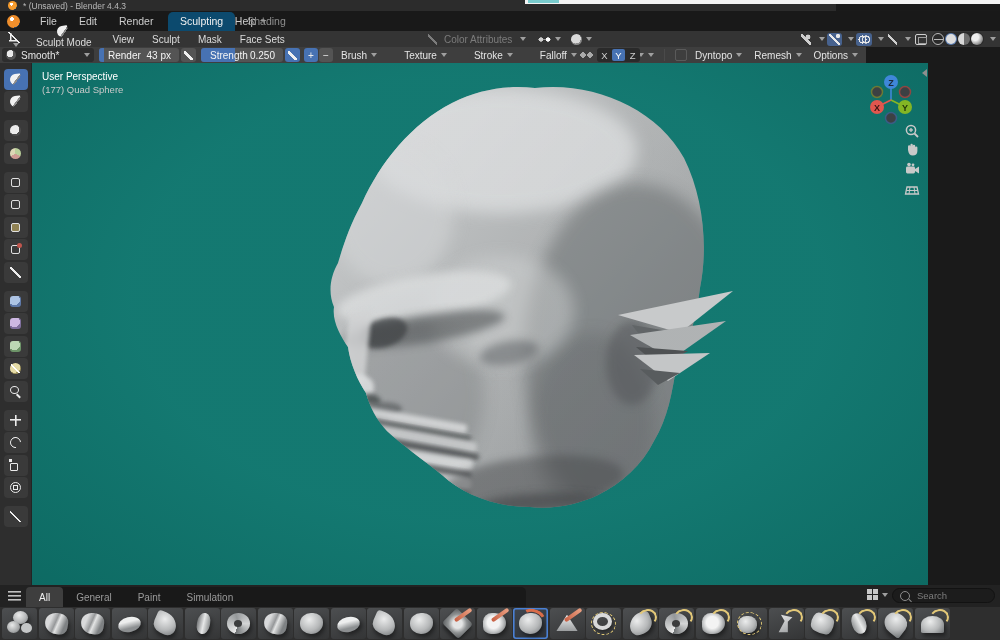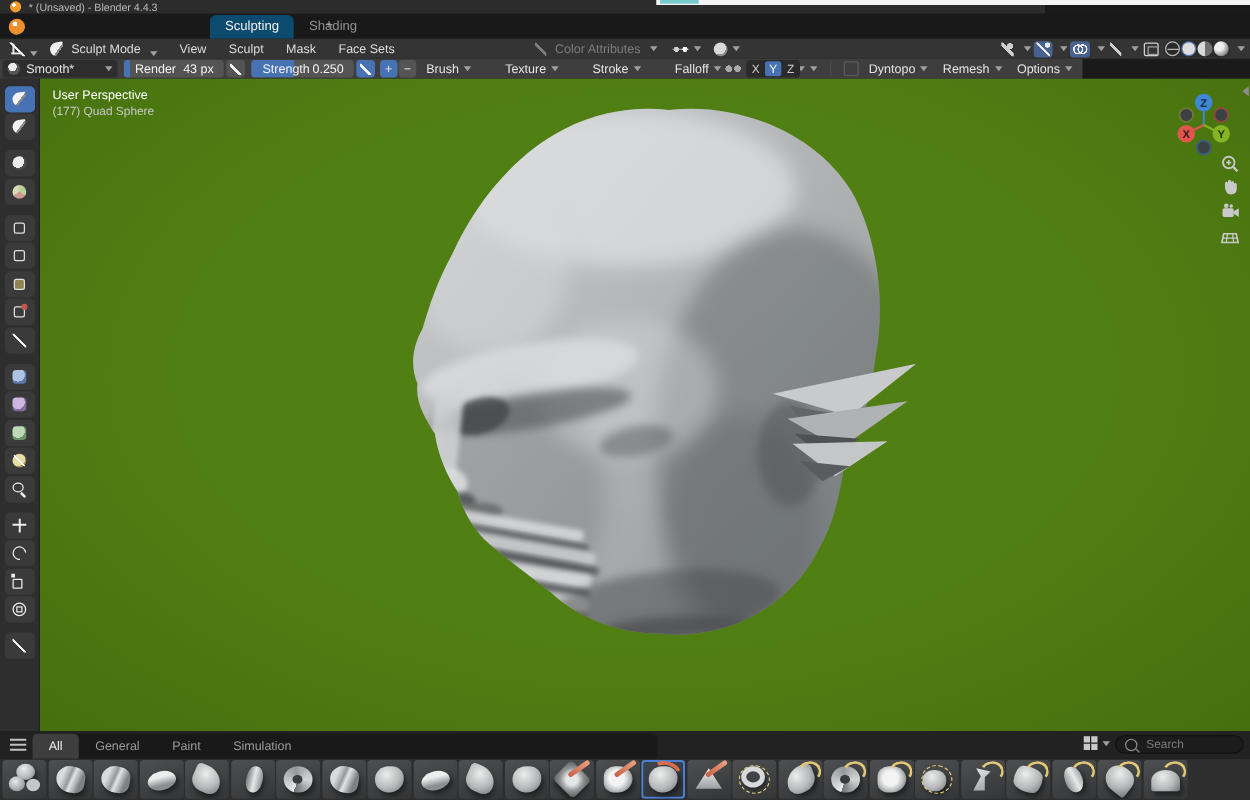--- a/index.html
+++ b/index.html
@@ -26,21 +26,21 @@
         background:radial-gradient(circle at 38% 32%,#fff 0 16%,#ef8e2c 17% 72%,#25537f 73%);}
   #menubar .menu{padding:3px 11px;border-radius:3px;}
   #workspaces{position:absolute;left:168px;top:0;height:20px;display:flex;align-items:flex-end;font-size:10.5px;}
   .wtab{padding:3px 12px 4px;color:#8f8f8f;border-radius:5px 5px 0 0;}
   .wtab.active{background:#0c4a6e;color:#f1f1f1;}
   #add-workspace{color:#9a9a9a;padding:3px 8px 4px;font-size:11px;}
 
   
   #vheader{left:0;top:31px;width:1000px;height:16px;background:#343434;color:#dcdcdc;font-size:10px;}
   #vheader .menu{padding:2px 9px;border-radius:3px;}
-  .icbtn{display:flex;align-items:flex-end;padding:1px 3px;border-radius:3px;}
+  .icbtn{display:flex;align-items:center;padding:1px 3px;border-radius:3px;flex-direction:column;}
   .editor-ic{width:13px;height:11px;background:linear-gradient(#ececec,#ececec) 2px 8px/9px 1.5px no-repeat,
              linear-gradient(#ececec,#ececec) 2.5px 1px/1.5px 8px no-repeat,
              linear-gradient(45deg,transparent 46%,#ececec 46% 58%,transparent 58%);}
   .mode-ic{width:11px;height:11px;border-radius:60% 10% 60% 60%;
            background:linear-gradient(135deg,#f0f0f0 0 55%,#888 56% 66%,transparent 67%);transform:rotate(-10deg);}
   #hdr-mid{position:absolute;left:428px;top:0;height:16px;display:flex;align-items:center;color:#7c7c7c;}
   #hdr-mid .dropper{width:9px;height:11px;background:linear-gradient(45deg,transparent 42%,#7c7c7c 42% 58%,transparent 58%);}
   #hdr-mid .dot-ic{width:11px;height:11px;border-radius:50%;background:radial-gradient(circle at 42% 40%,#d9d9d9 0 55%,#8c8c8c 56%);}
   #hdr-mid .sym-ic{width:13px;height:9px;background:
       radial-gradient(circle at 3px 4.5px,#cfcfcf 0 2px,transparent 2.2px),
@@ -124,21 +124,21 @@
      linear-gradient(#ececec,#ececec) 50% 50%/11px 1.6px no-repeat,
      linear-gradient(#ececec,#ececec) 50% 50%/1.6px 11px no-repeat;}
   [data-name="tool-rotate"] .ic::before{background:none;border:1.6px solid #ececec;border-right-color:transparent;border-radius:50%;transform:rotate(40deg);}
   [data-name="tool-scale"] .ic::before{background:none;border:1.6px solid #ececec;border-radius:1px;inset:4px 4px 1px 1px;transform:none;}
   [data-name="tool-scale"] .ic::after{content:"";position:absolute;left:0;bottom:10px;width:3px;height:3px;background:#ececec;}
   [data-name="tool-transform"] .ic::before{background:none;border:1.6px solid #ececec;border-radius:50%;transform:none;}
   [data-name="tool-transform"] .ic::after{content:"";position:absolute;inset:4px;border:1.2px solid #ececec;}
   [data-name="tool-annotate"] .ic::before{background:linear-gradient(45deg,transparent 41%,#ececec 41% 53%,transparent 53%);border-radius:0;transform:none;}
 
   
-  #viewport{left:32px;top:63px;width:968px;height:522px;background:#4d7c0f;overflow:hidden;}
+  #viewport{left:32px;top:63px;width:896px;height:522px;background:#0f766e;overflow:hidden;}
   #viewport .vignette{position:absolute;inset:0;background:radial-gradient(ellipse at 50% 45%,rgba(255,255,255,.02) 55%,rgba(0,0,0,.10));}
   #vp-overlay{position:absolute;left:10px;top:7px;color:#ffffff;font-size:10px;line-height:13px;}
   #vp-overlay .l2{color:#c9c9c9;font-size:9.5px;}
   #nav-gizmo{position:absolute;right:7px;top:7px;}
   .vp-nav{position:absolute;right:8px;width:16px;height:16px;color:#c9c9c9;}
   #collapse-arrow{position:absolute;right:1px;top:6px;width:0;height:0;
      border-top:4px solid transparent;border-bottom:4px solid transparent;border-right:5px solid #8f8f8f;}
 
   
   #shelf-header{left:0;top:585px;width:1000px;height:22px;background:#222222;}
@@ -217,20 +217,28 @@
   <div class="abs" id="titlebar" data-name="title-bar">
     <span class="blogo" data-name="blender-logo-icon"></span>
     <span data-name="window-title">* (Unsaved) - Blender 4.4.3</span>
   </div>
   <div class="abs" id="top-sliver" data-name="background-window-sliver">
     <span class="teal" data-name="background-window-accent"></span>
   </div>
 
   <div class="abs row" id="menubar" data-name="main-menu-bar">
     <span class="blogo" data-name="blender-menu-icon"></span>
+    <span class="row" data-name="menu-list">
+
+    <span class="menu" data-name="menu-item">File</span>
+        <span class="menu" data-name="menu-item">Edit</span>
+        <span class="menu" data-name="menu-item">Render</span>
+        <span class="menu" data-name="menu-item">Window</span>
+        <span class="menu" data-name="menu-item">Help</span>
+      </span>
     <span id="workspaces" data-name="workspace-tabs">
 
     <span class="wtab active" data-name="workspace-tab">Sculpting</span>
         <span class="wtab" data-name="workspace-tab">Shading</span>
       </span>
     <span class="abs" style="left:252px;top:0" id="add-workspace" data-name="add-workspace-button">+</span>
   </div>
 
   <div class="abs row" id="vheader" data-name="viewport-header">
     <span class="icbtn" style="margin-left:4px" data-name="editor-type-selector">

